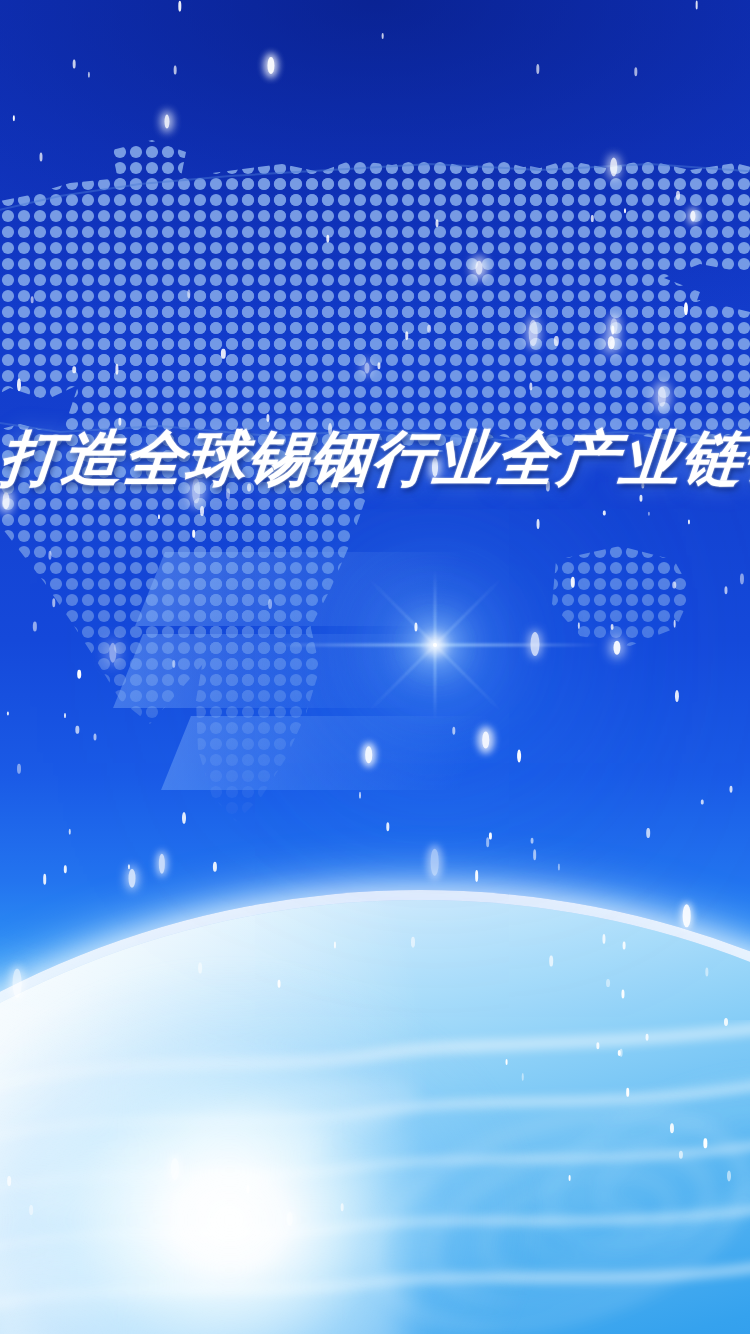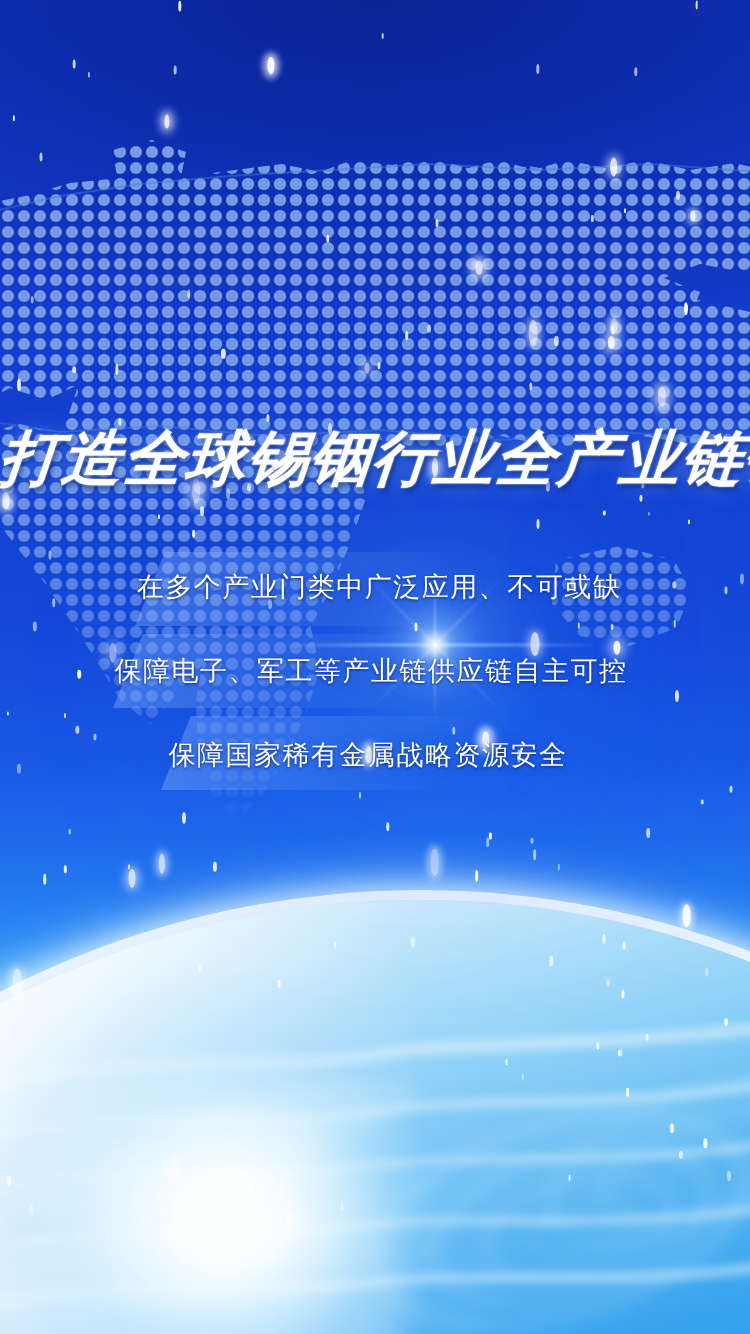--- a/index.html
+++ b/index.html
@@ -484,25 +484,14 @@
       <div class="sp" style="left: 572.9px; top: 582.3px; width: 4.4px; height: 10.6px; opacity: 0.92;"></div>
       <div class="sp" style="left: 19px; top: 768.5px; width: 4px; height: 10.7px; opacity: 0.46;"></div>
     </div>
 
   <div class="band" id="band1" style="left: 150px; top: 552px; width: 300px;"></div>
   <div class="band" id="band2" style="left: 128px; top: 634px; width: 300px;"></div>
   <div class="band" id="band3" style="left: 176px; top: 716px; width: 300px;"></div>
 
   <div class="headline">打造全球锡铟行业全产业链链主</div>
 
-  <div class="sublines">
-    <div class="subline l1">
-      <span>在多个产业门类中广泛应用、不可或缺</span>
-    </div>
-    <div class="subline l2">
-      <span>保障电子、军工等产业链供应链自主可控</span>
-    </div>
-    <div class="subline l3">
-      <span>保障国家稀有金属战略资源安全</span>
-    </div>
-  </div>
 
 </div>
 
 </body></html>

